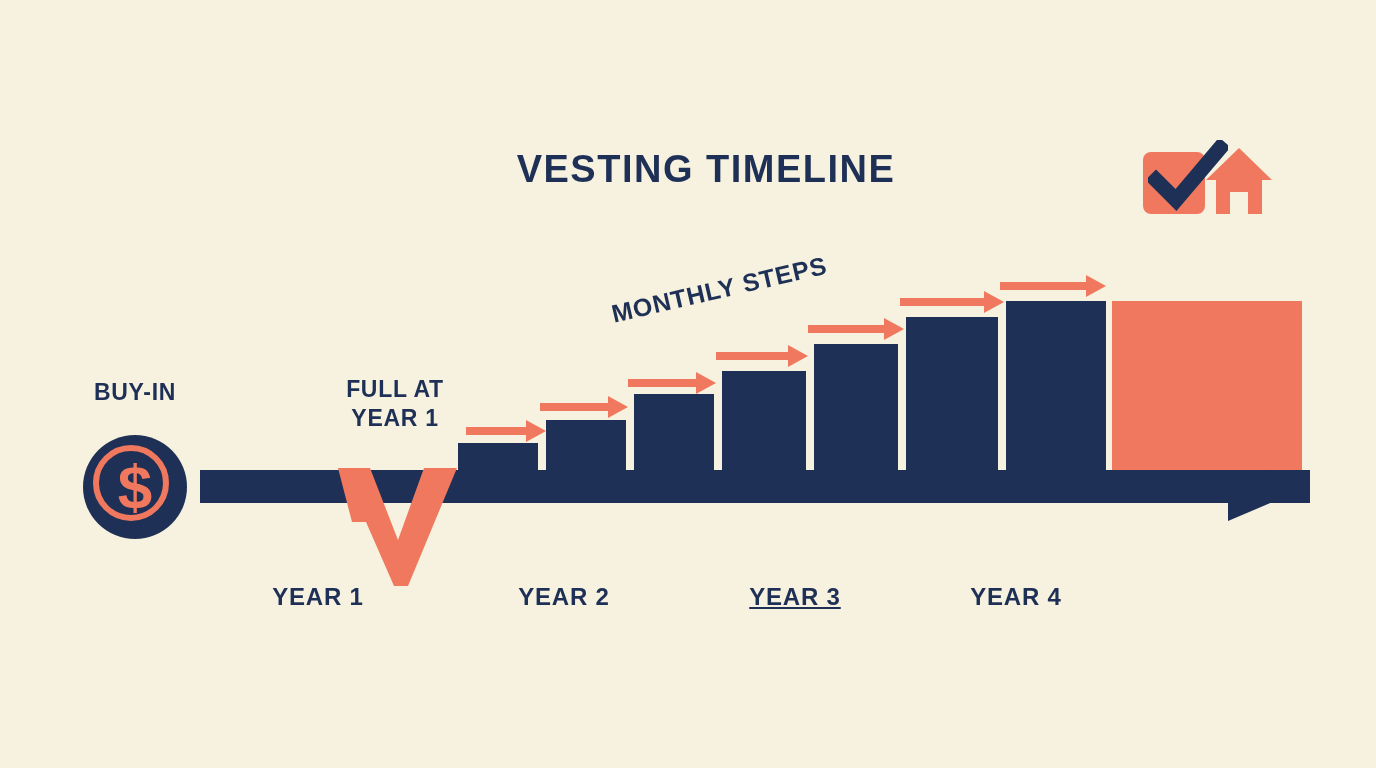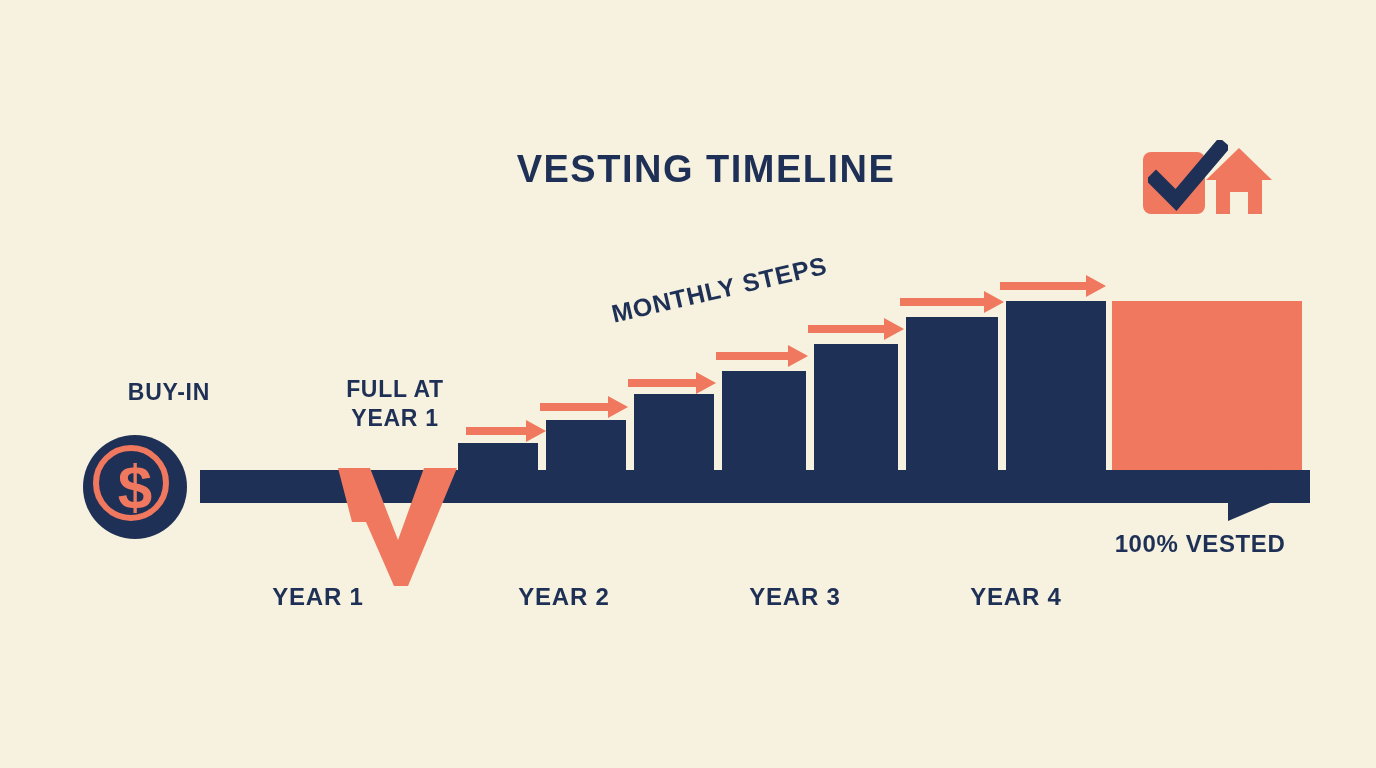--- a/index.html
+++ b/index.html
@@ -84,21 +84,21 @@
     font-weight: bold;
     color: #f0785e;
     line-height: 1;
   }
 
   .label-buyin {
     position: absolute;
     left: 60px;
     top: 379px;
     width: 150px;
-    text-align: right;
+    text-align: center;
     font-size: 23px;
     font-weight: bold;
     letter-spacing: 0.7px;
     color: #1f3056;
   }
 
   
   .label-cliff {
     position: absolute;
     left: 305px;
@@ -286,27 +286,26 @@
         <div class="shaft" style="width: 88px;"></div>
         <div class="head" style="left: 86px;"></div>
       </div>
     </div>
 
   <div class="label-monthly">MONTHLY STEPS</div>
 
   <div id="years-layer">
       <div class="year-label" style="left: 228px;">YEAR 1</div>
       <div class="year-label" style="left: 474px;">YEAR 2</div>
-      <div class="year-label" style="left: 705px;">YEAR 3</div>
+      <div class="year-label" style="left: 705px; text-decoration: underline;">YEAR 3</div>
       <div class="year-label" style="left: 926px;">YEAR 4</div>
     </div>
 
   <div class="checkbox-icon"></div>
   <svg class="check-mark" viewBox="0 0 80 75">
     <polyline points="8,40 28,60 72,8" fill="none" stroke="#1f3056" stroke-width="15" stroke-linecap="square" stroke-linejoin="miter"></polyline>
   </svg>
   <svg class="house-icon" viewBox="0 0 66 68">
     <polygon points="33,2 66,34 56,34 56,68 42,68 42,46 24,46 24,68 10,68 10,34 0,34" fill="#f0785e"></polygon>
   </svg>
 
-  <div class="label-vested">100% VESTED</div>
 
 </div>
 
 </body></html>

